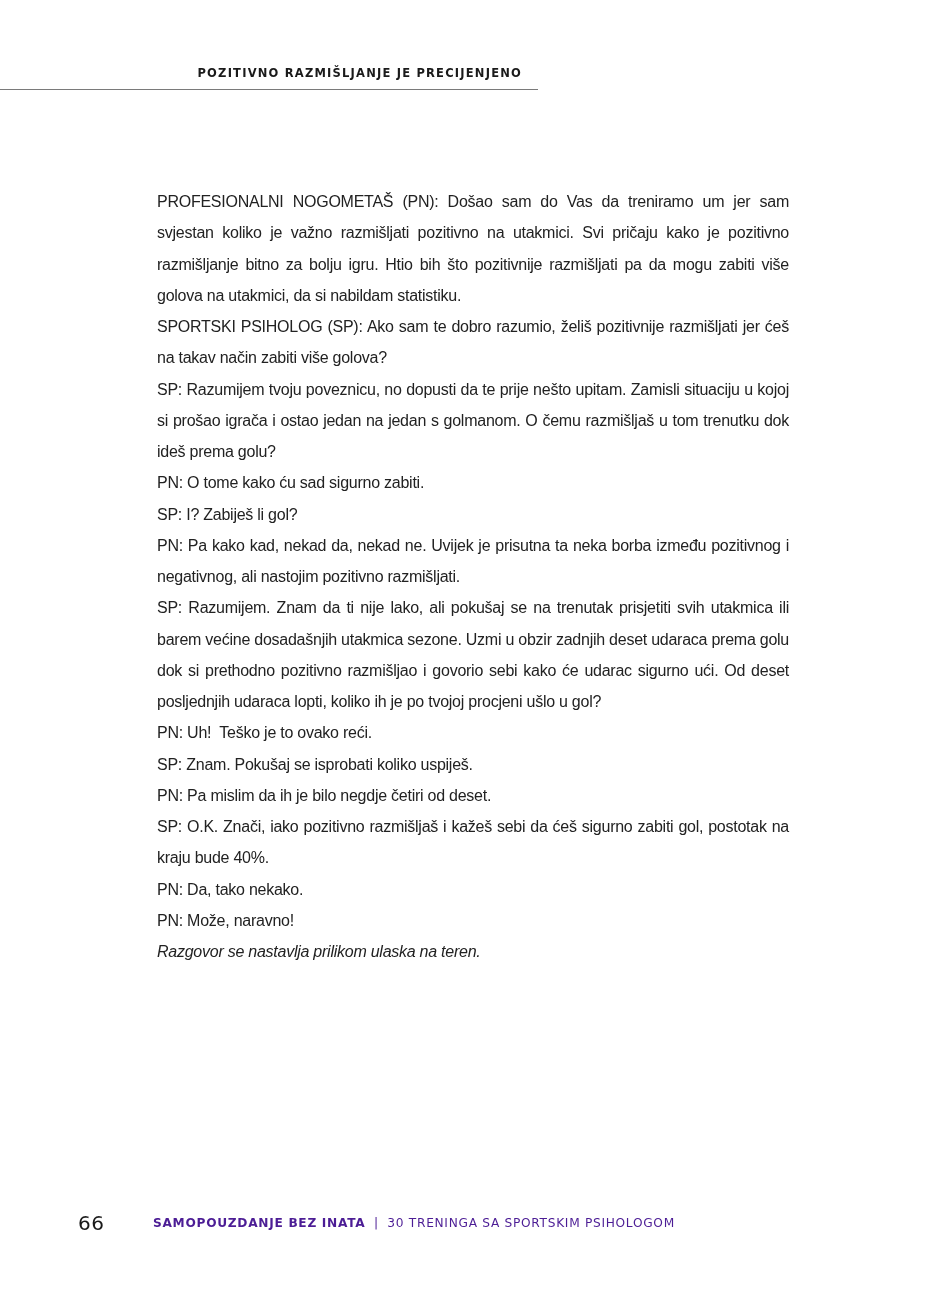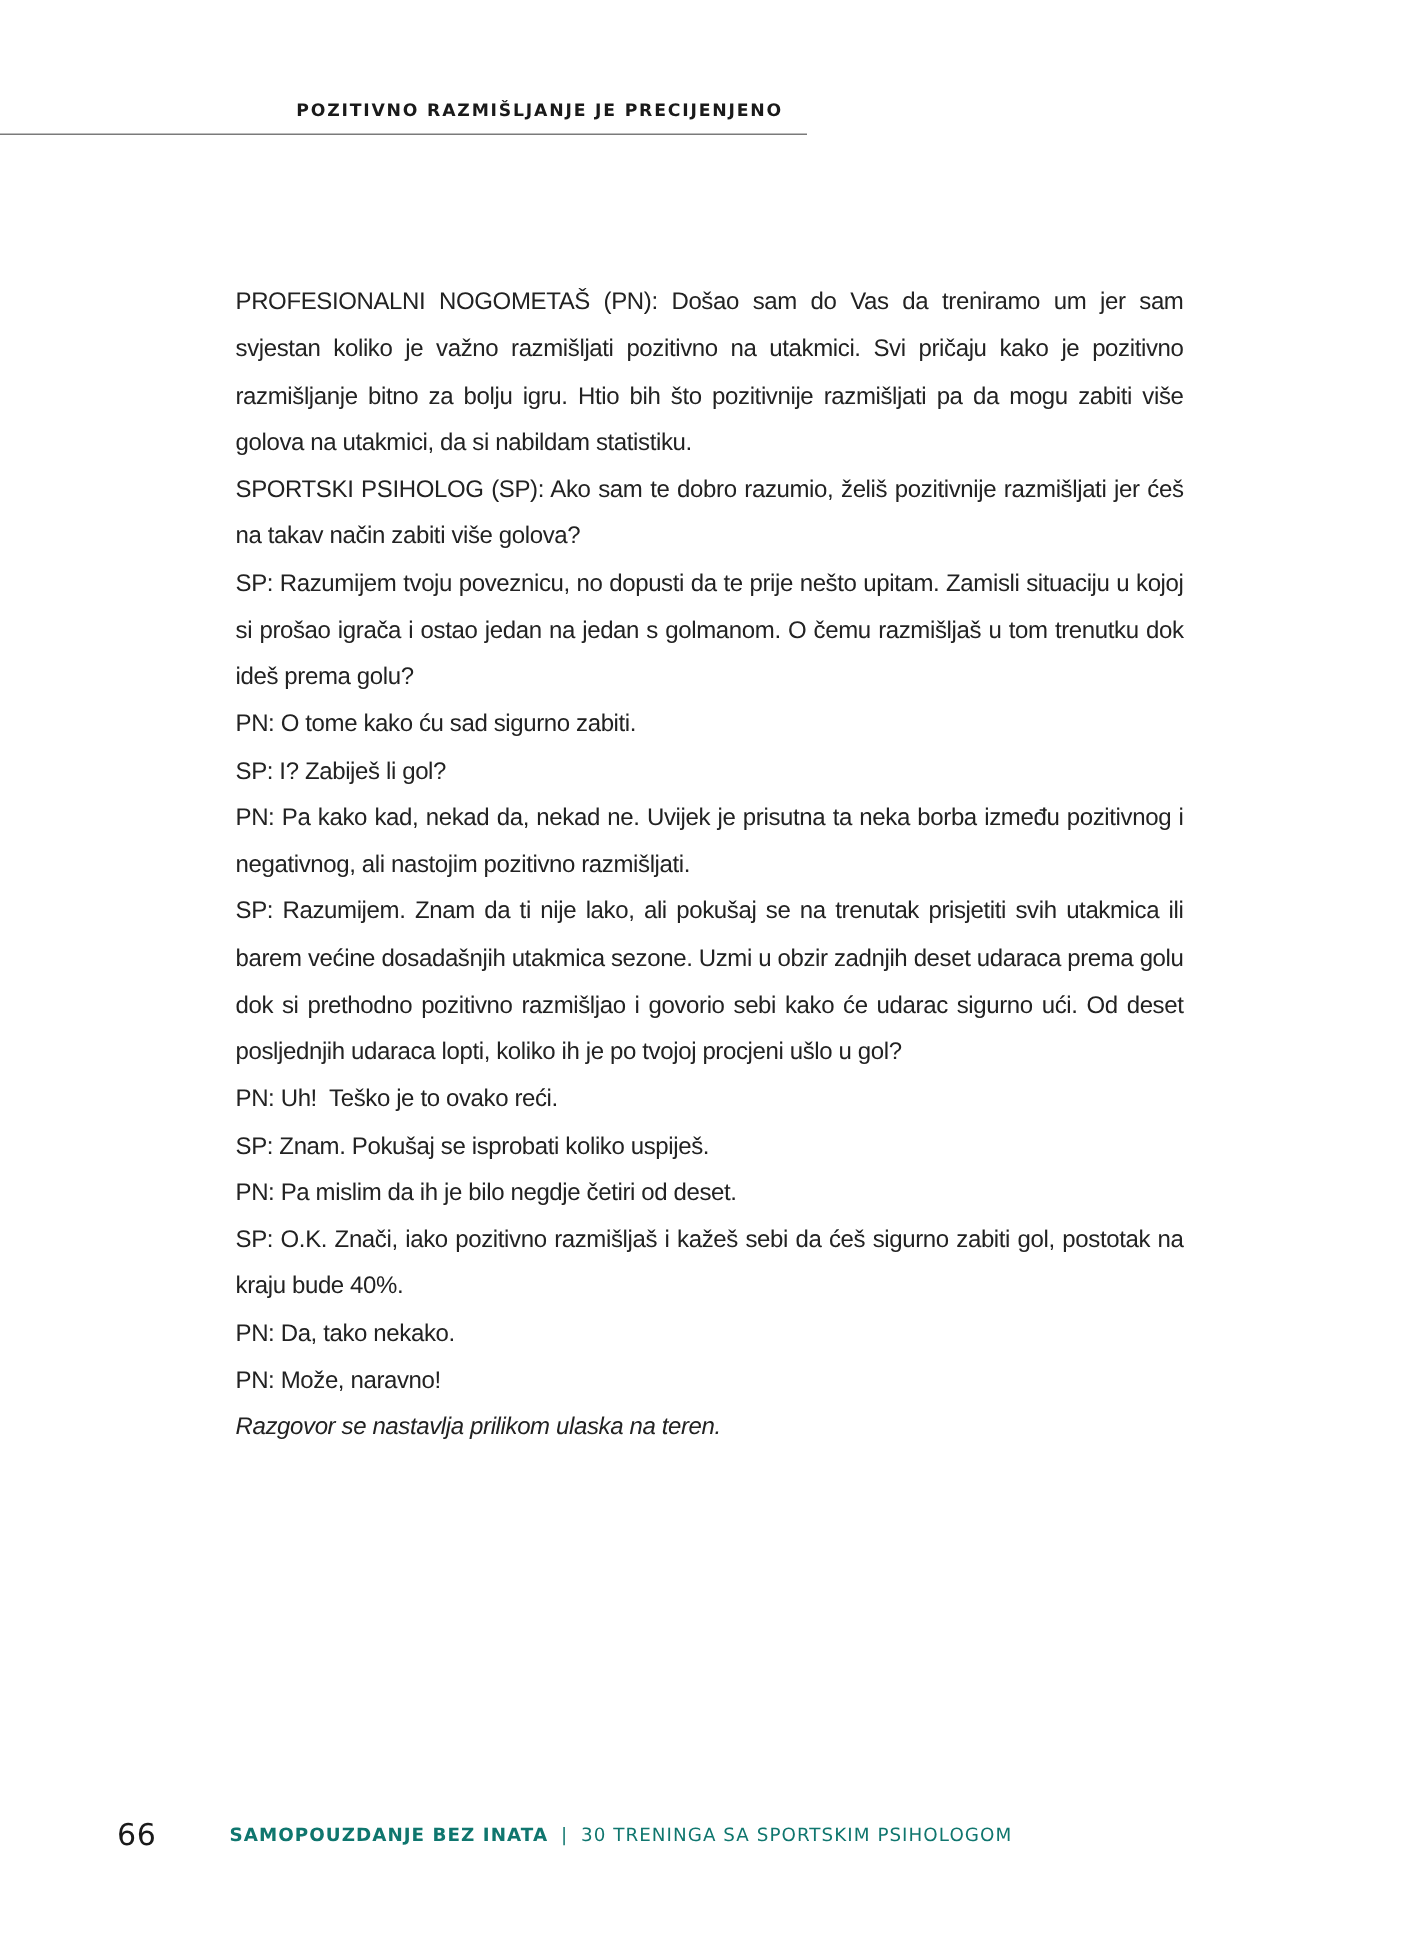--- a/index.html
+++ b/index.html
@@ -70,21 +70,21 @@
       letter-spacing: 0.5px;
       margin-left: 28px;
     }
     .footer-title {
       position: absolute;
       left: 153px;
       top: 5px;
       font-family: "DejaVu Sans", sans-serif;
       font-size: 12.2px;
       letter-spacing: 0.7px;
-      color: #0f766e;
+      color: #4c1d95;
       white-space: nowrap;
     }
     .footer-book {
       font-weight: bold;
     }
     .footer-sep {
       margin: 0 4px;
       font-weight: normal;
     }
     .footer-sub {

